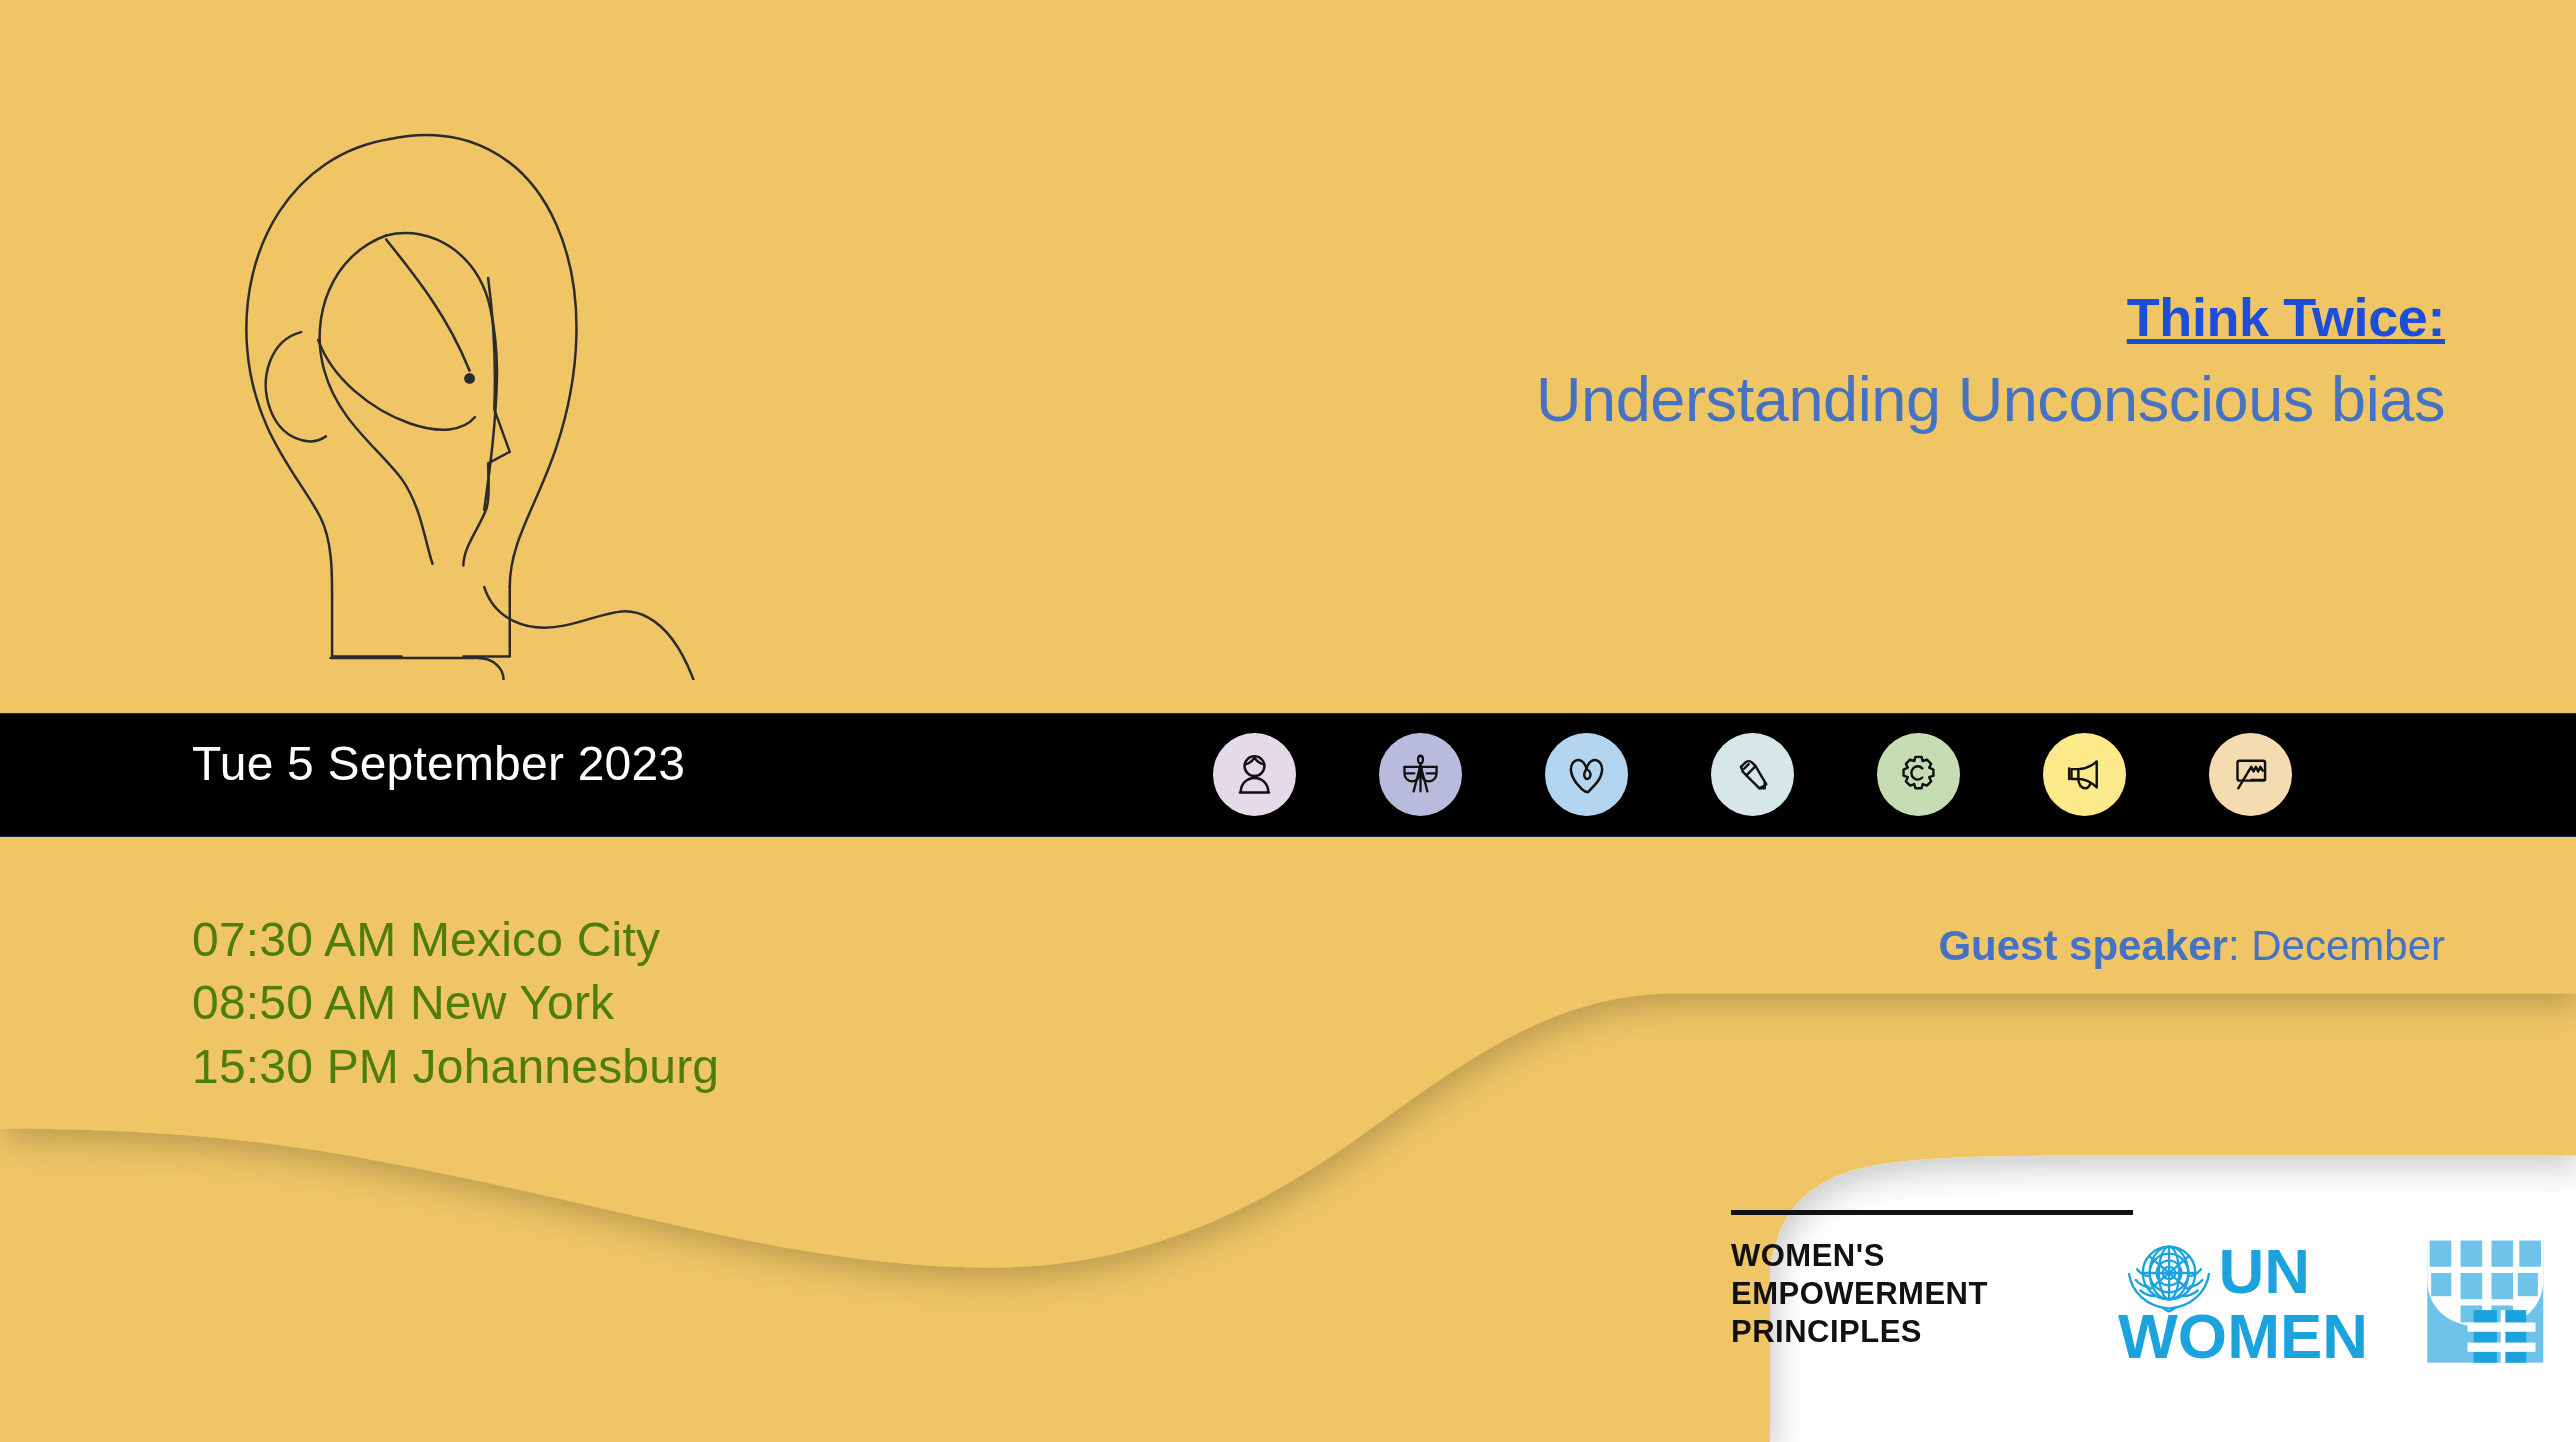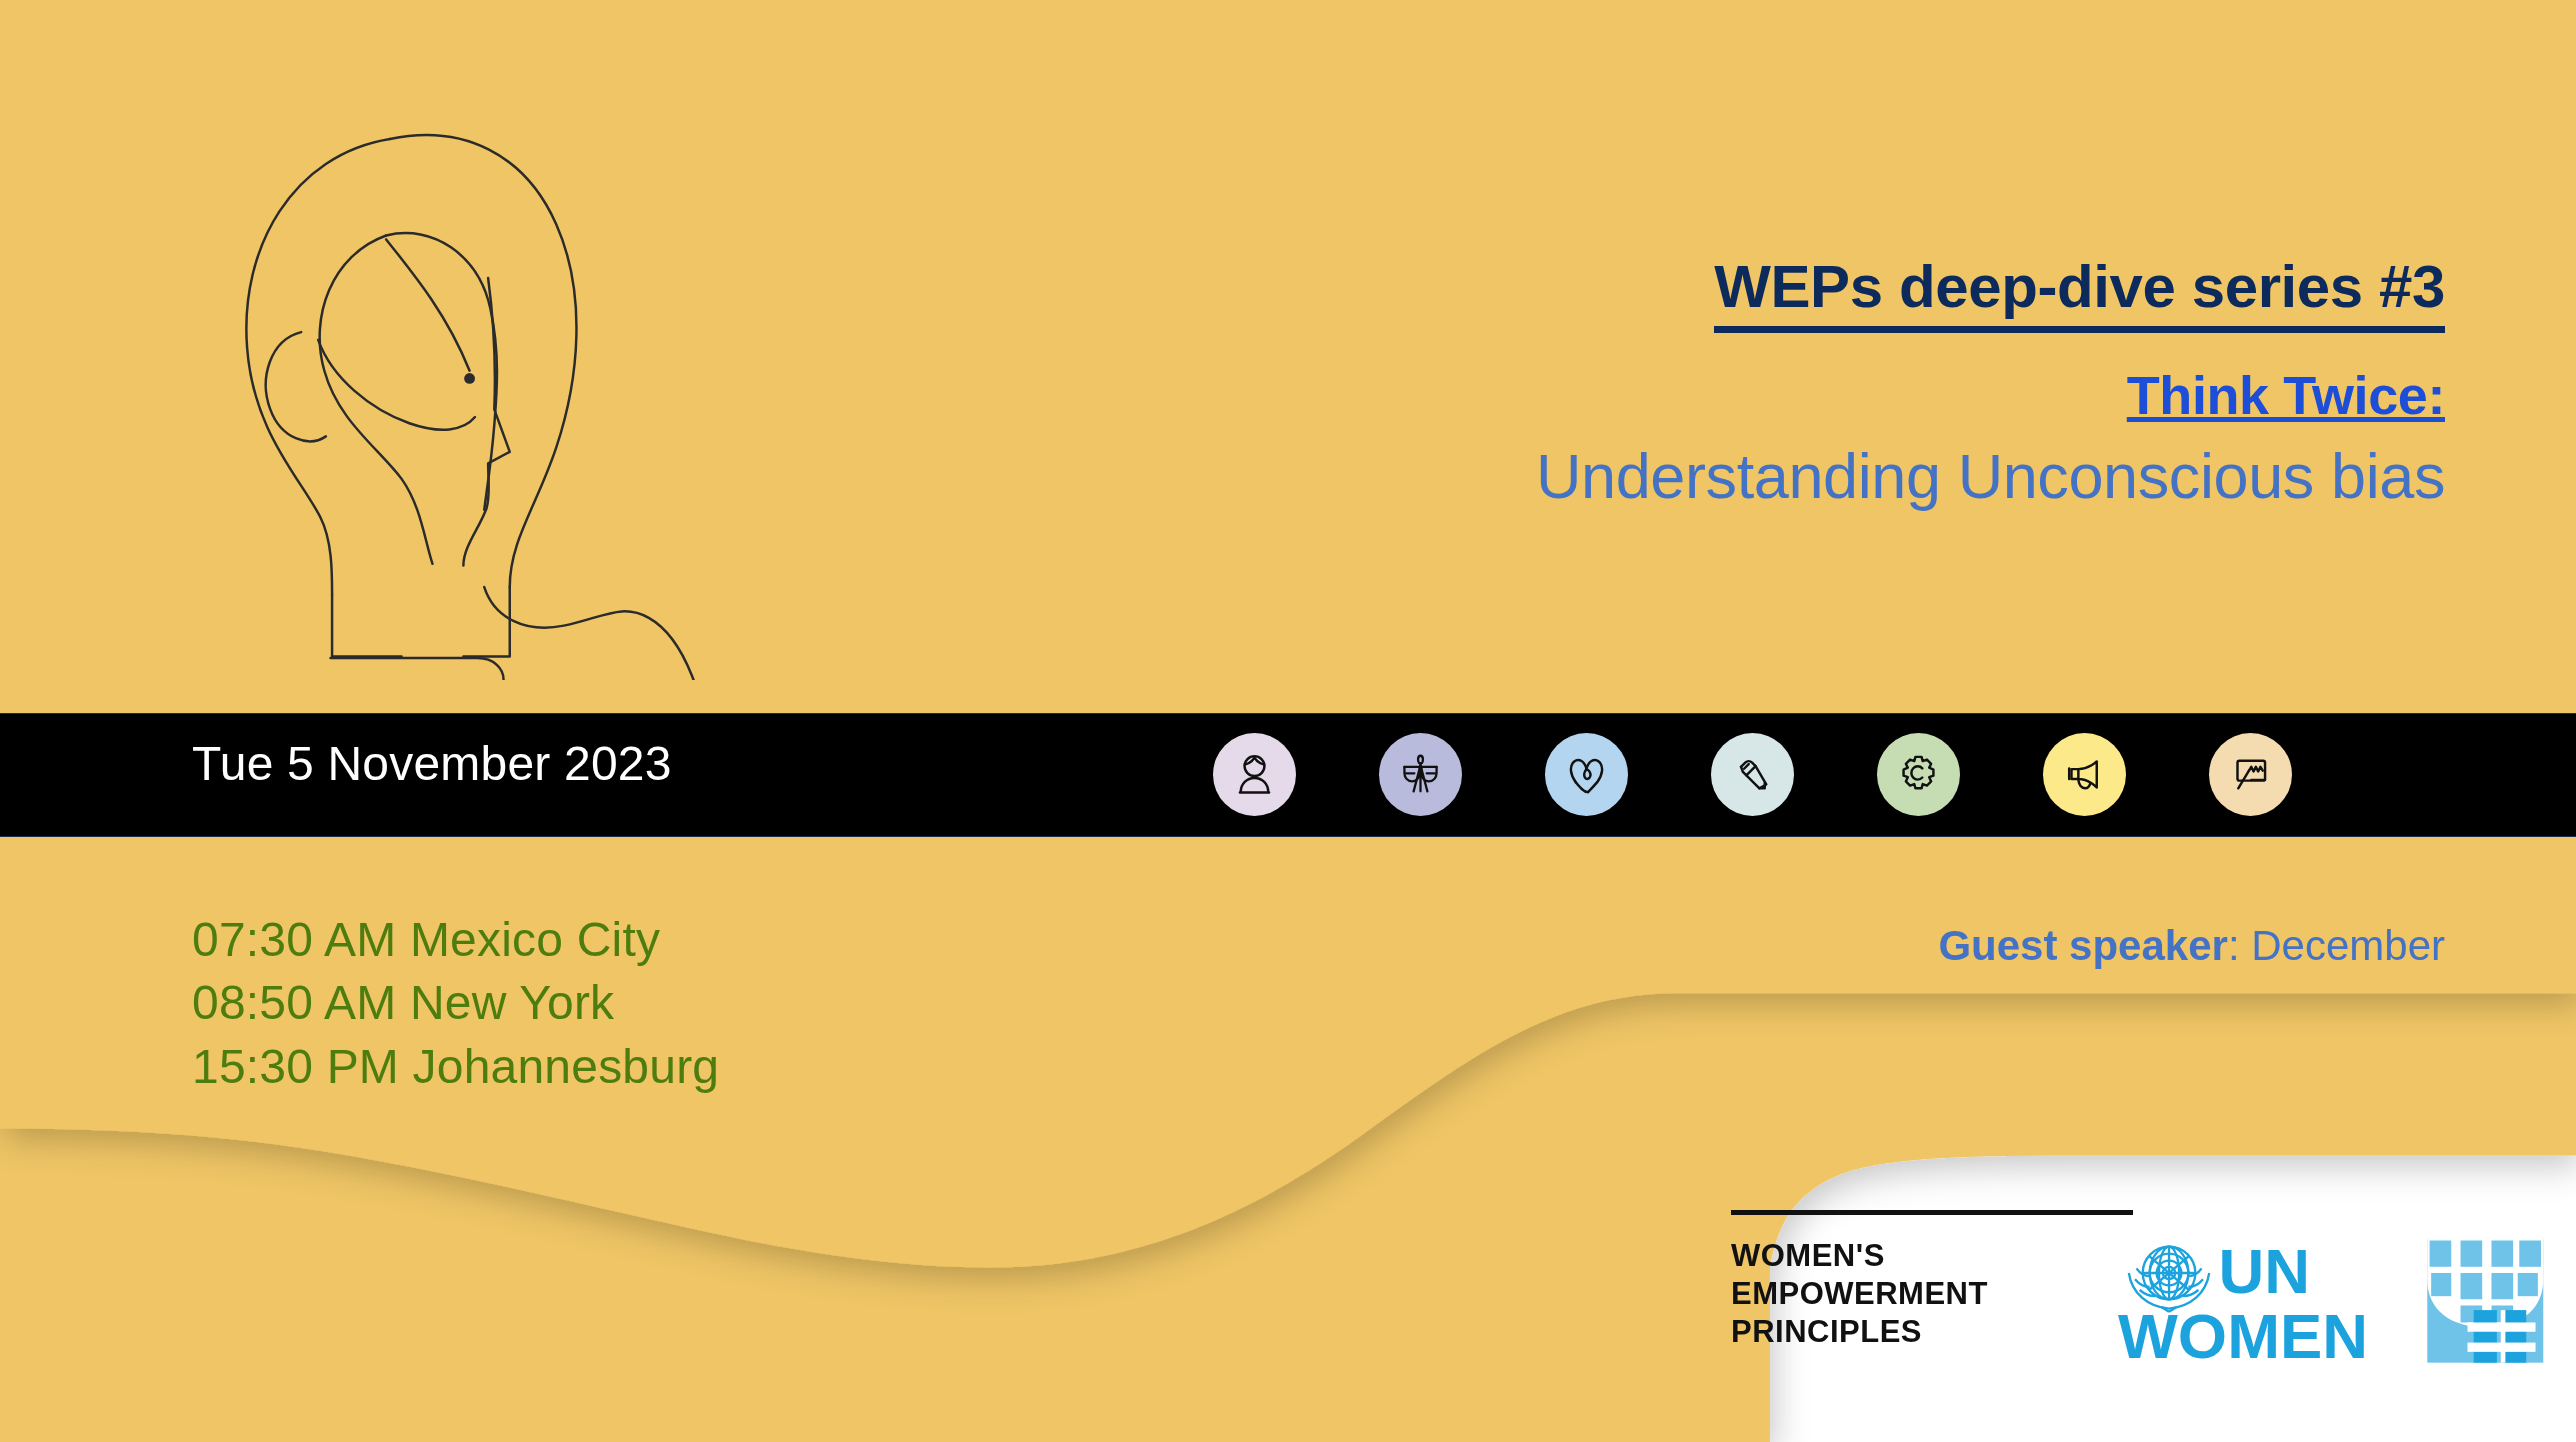--- a/index.html
+++ b/index.html
@@ -157,29 +157,26 @@
     <path d="M658,898 C680,898 692,910 692,924 C692,938 680,950 658,950 L468,950"></path>
 
     <path d="M468,950 L468,980 L640,980 C640,1030 600,1068 556,1068 C512,1068 472,1030 472,980"></path>
     <ellipse cx="556" cy="1098" rx="22" ry="33"></ellipse>
 
     <path d="M0,1042 C60,1030 130,1046 190,1090 C250,1132 300,1190 360,1210
              C420,1228 470,1196 480,1140 C488,1098 470,1074 468,1040"></path>
   </svg>
 
   <div class="head-block">
-    <div>
-      <span class="series-title">WEPs deep-dive series #3</span>
-    </div>
     <div class="think-twice">Think Twice:</div>
     <div class="subtitle">Understanding Unconscious bias</div>
   </div>
 
   <div class="black-band"></div>
-  <div class="date-text">Tue 5 November 2023</div>
+  <div class="date-text">Tue 5 September 2023</div>
 
   <div class="icon-row">
 
     <div class="icon-circle" style="background:#E5DAEA">
       <svg width="49" height="49" viewBox="0 0 64 64" fill="none" stroke="#111" stroke-width="3.2" stroke-linecap="round" stroke-linejoin="round">
         <circle cx="32" cy="21" r="13"></circle>
         <path d="M19.5 19 C24 18 29 15 32 10 C35 15 40 18 44.5 19"></path>
         <path d="M14 55 C14 44 22 36.5 32 36.5 C42 36.5 50 44 50 55"></path>
         <line x1="13" y1="55.5" x2="51" y2="55.5"></line>
       </svg>

